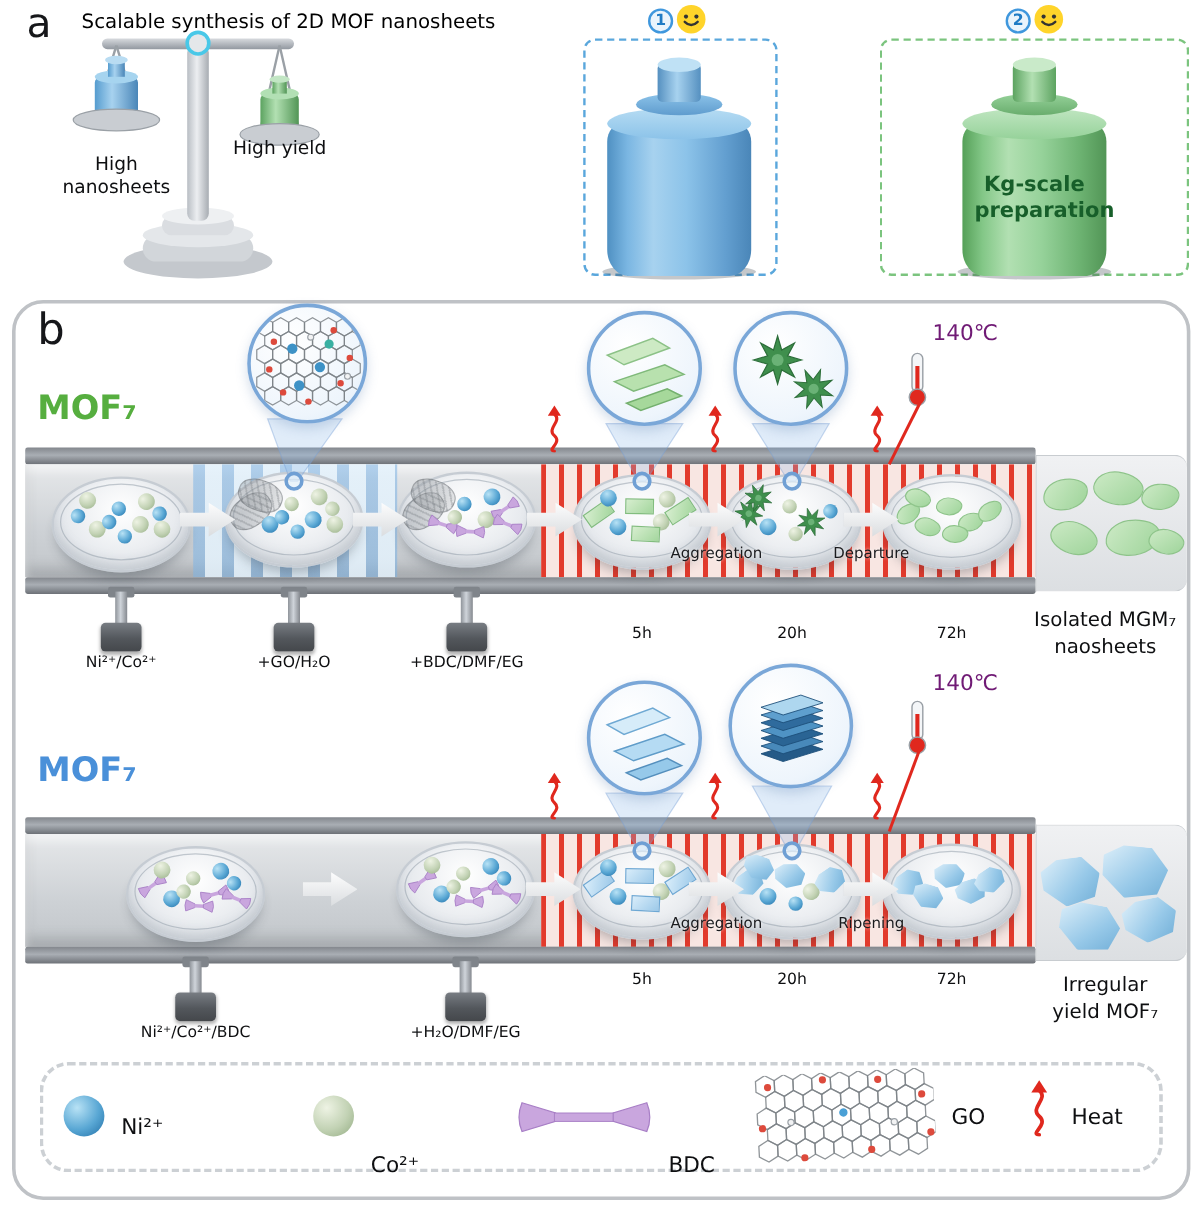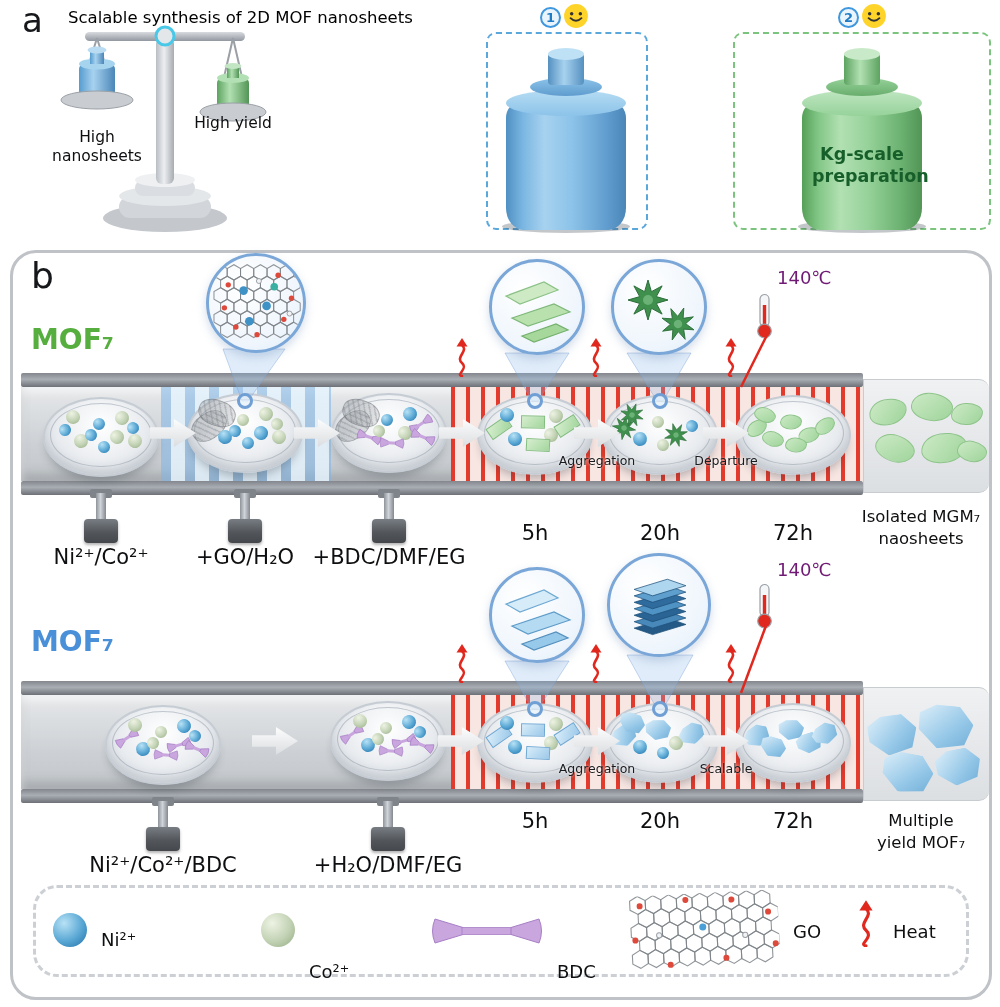--- a/index.html
+++ b/index.html
@@ -2,21 +2,21 @@
 <html><head>
 <meta charset="utf-8">
 <style>
   *{margin:0;padding:0;box-sizing:border-box}
   body{font-family:"DejaVu Sans","Liberation Sans",sans-serif;background:#fff;color:#0e0f11}
   .canvas{position:relative;width:1000px;height:1007px;background:#fff;overflow:hidden}
   .abs{position:absolute}
   .ctr{text-align:center}
   .panel-letter{font-size:34px;color:#16171a}
   .fig-title{font-size:16.5px;color:#000}
-  .lbl{font-size:21px;color:#0e0f11}
+  .lbl{font-size:13px;color:#0e0f11}
   .lbl-sm{font-size:12.5px;color:#1a1b1e;text-shadow:0 0 3px rgba(255,255,255,.9)}
   .lbl-res{font-size:16.5px;color:#0e0f11}
   .red-t{color:#701a75;font-weight:normal;font-size:18px}
 
   
   .dashed-box{border-radius:10px}
   .box-blue{border:2.5px dashed #5aa7dc}
   .box-green{border:2.5px dashed #7bc47e}
   .badge{width:21px;height:21px;border-radius:50%;background:#eaf4fc;border:2px solid #3f97dd;
          color:#1f7bc4;font-size:13px;font-weight:bold;display:flex;align-items:center;justify-content:center}
@@ -648,27 +648,27 @@
           <path d="M9,1 L3.5,9.5 L14.5,9.5 Z" fill="#e0281e"></path>
           <path d="M9,8 C16,14 2,20 9,26 C16,32 2,38 9,39" fill="none" stroke="#e0281e" stroke-width="2.6" stroke-linecap="round"></path>
         </svg></div>
 
     <div class="abs lbl ctr" style="left:70px;top:600px;width:160px">Ni²⁺/Co²⁺/BDC</div>
     <div class="abs lbl ctr" style="left:295px;top:600px;width:160px">+H₂O/DMF/EG</div>
     <div class="abs lbl ctr" style="left:492px;top:556px;width:60px">5h</div>
     <div class="abs lbl ctr" style="left:617px;top:556px;width:60px">20h</div>
     <div class="abs lbl ctr" style="left:750px;top:556px;width:60px">72h</div>
     <div class="abs lbl-sm ctr" style="left:534px;top:508px;width:100px">Aggregation</div>
-    <div class="abs lbl-sm ctr" style="left:663px;top:508px;width:100px">Scalable</div>
+    <div class="abs lbl-sm ctr" style="left:663px;top:508px;width:100px">Ripening</div>
 
     <div class="abs chunk-b" style="left:854px;top:462px;width:50px;height:40px;transform:rotate(-6deg)"></div>
     <div class="abs chunk-b" style="left:904px;top:452px;width:56px;height:44px;transform:rotate(7deg)"></div>
     <div class="abs chunk-b" style="left:868px;top:500px;width:52px;height:40px;transform:rotate(12deg)"></div>
     <div class="abs chunk-b" style="left:922px;top:496px;width:46px;height:36px;transform:rotate(-10deg)"></div>
-    <div class="abs lbl-res ctr" style="left:838px;top:558px;width:140px">Multiple</div>
+    <div class="abs lbl-res ctr" style="left:838px;top:558px;width:140px">Irregular</div>
     <div class="abs lbl-res ctr" style="left:838px;top:580px;width:140px">yield MOF₇</div>
 
     <div class="abs legend-box" style="left:20px;top:632px;width:936px;height:92px"></div>
     <div class="abs sph ni" style="left:40px;top:660px;width:34px;height:34px"></div>
     <div class="abs legend-lbl" style="left:88px;top:676px">Ni²⁺</div>
     <div class="abs sph co" style="left:248px;top:660px;width:34px;height:34px"></div>
     <div class="abs legend-lbl" style="left:296px;top:708px">Co²⁺</div>
     <svg class="abs" style="left:418px;top:664px" width="112" height="28" viewBox="0 0 112 28">
       <path d="M4,2 L32,10.5 L32,17.5 L4,26 Q-1,14 4,2 Z" fill="#c9a6de" stroke="#a87fc6" stroke-width="1"></path>
       <rect x="31" y="10.5" width="50" height="7" fill="#c9a6de" stroke="#a87fc6" stroke-width="0.8"></rect>

